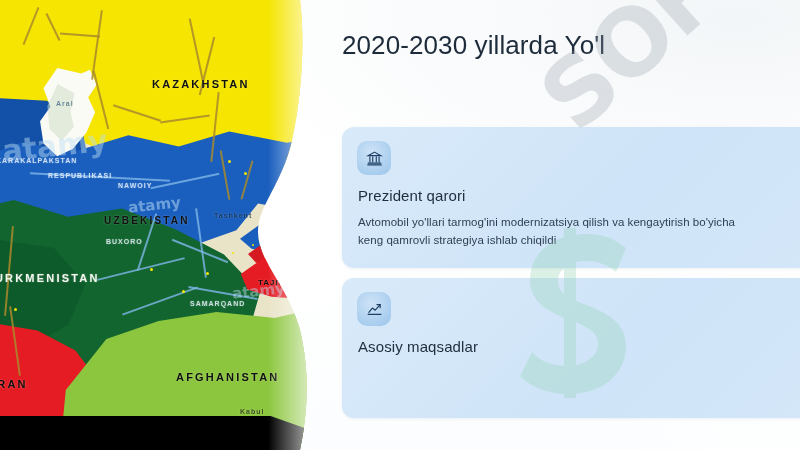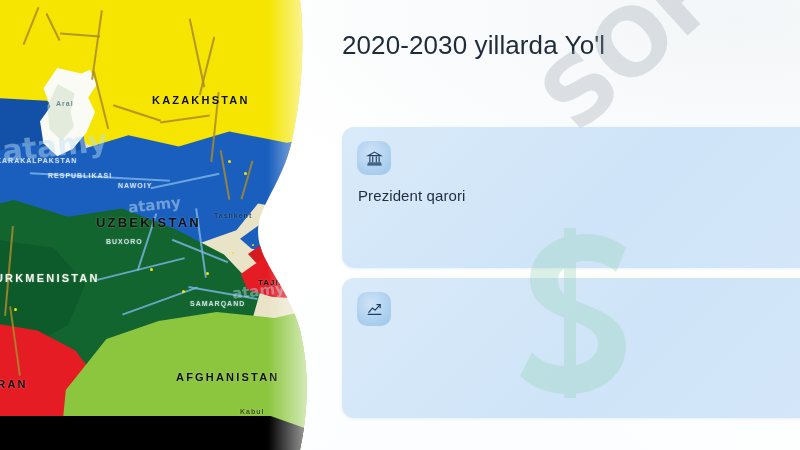--- a/index.html
+++ b/index.html
@@ -226,22 +226,22 @@
       <div class="dot" style="left:208px;top:124px;"></div>
       <div class="dot" style="left:228px;top:160px;"></div>
       <div class="dot" style="left:244px;top:172px;"></div>
       <div class="dot" style="left:150px;top:268px;"></div>
       <div class="dot" style="left:182px;top:290px;"></div>
       <div class="dot" style="left:206px;top:272px;"></div>
       <div class="dot" style="left:14px;top:308px;"></div>
       <div class="dot sm" style="left:232px;top:252px;"></div>
       <div class="dot sm" style="left:252px;top:244px;"></div>
 
-      <div class="mlabel" style="left:152px;top:94px;">KAZAKHSTAN</div>
-      <div class="mlabel" style="left:96px;top:215px;font-size:13px;">UZBEKISTAN</div>
+      <div class="mlabel" style="left:152px;top:78px;">KAZAKHSTAN</div>
+      <div class="mlabel" style="left:104px;top:215px;font-size:10px;">UZBEKISTAN</div>
       <div class="mlabel" style="left:-14px;top:272px;color:#f2f7ef;">TURKMENISTAN</div>
       <div class="mlabel" style="left:176px;top:371px;">AFGHANISTAN</div>
       <div class="mlabel" style="left:258px;top:278px;font-size:8px;letter-spacing:1px;">TAJIKIS</div>
       <div class="mlabel" style="left:-8px;top:378px;">IRAN</div>
 
       <div class="mlabel sm" style="left:56px;top:100px;color:#4a6a86;">Aral</div>
       <div class="mlabel sm w" style="left:118px;top:182px;">NAWOIY</div>
       <div class="mlabel sm w" style="left:-4px;top:157px;">KARAKALPAKSTAN</div>
       <div class="mlabel sm w" style="left:48px;top:172px;">RESPUBLIKASI</div>
       <div class="mlabel sm w" style="left:106px;top:238px;">BUXORO</div>
@@ -267,30 +267,32 @@
     <div class="card c1">
       <div class="ico">
         <svg width="17" height="17" viewBox="0 0 24 24" fill="none" stroke="#1d3f63" stroke-width="1.6" stroke-linecap="round">
           <path d="M12 3 L21 8 L3 8 Z"></path>
           <path d="M5.5 9.5 V17 M9.5 9.5 V17 M14.5 9.5 V17 M18.5 9.5 V17"></path>
           <path d="M3 18.5 H21"></path>
           <path d="M2.5 21 H21.5"></path>
         </svg>
       </div>
       <div class="card-h">Prezident qarori</div>
+      <div class="card-p">Avtomobil yo'llari tarmog'ini modernizatsiya qilish va kengaytirish bo'yicha keng qamrovli strategiya ishlab chiqildi</div>
     </div>
 
     <div class="card c2">
       <div class="ico">
         <svg width="17" height="17" viewBox="0 0 24 24" fill="none" stroke="#1d3f63" stroke-width="1.7" stroke-linecap="round" stroke-linejoin="round">
           <path d="M3 19 H21"></path>
           <path d="M4 16 L9 10 L13 13 L20 5"></path>
           <path d="M15.5 5 H20 V9.5"></path>
         </svg>
       </div>
+      <div class="card-h">Asosiy maqsadlar</div>
     </div>
   </div>
 
   <div class="wm-layer">
     <div class="wm-soft">SOFT</div>
     <div class="wm-green">
       <svg width="120" height="170" viewBox="0 0 120 170">
         <path d="M78 6 C44 6 22 26 22 52 C22 74 40 84 62 92 C80 99 90 104 90 116 C90 129 76 138 58 138 C44 138 32 133 24 124 L12 148 C24 160 42 166 60 166 C96 166 118 145 118 118 C118 95 100 85 76 76 C58 69 50 64 50 53 C50 41 62 33 78 33 C90 33 100 37 108 44 L118 20 C106 10 94 6 78 6 Z" fill="#8fd3b0"></path>
         <rect x="56" y="0" width="12" height="170" fill="#8fd3b0"></rect>
       </svg>

